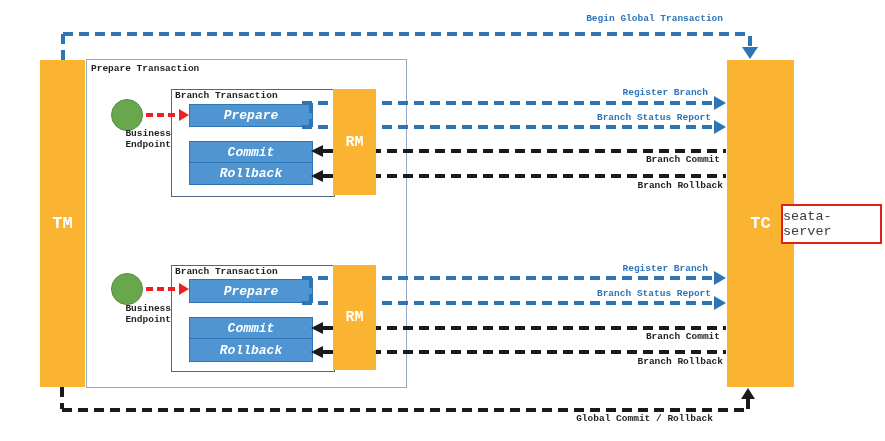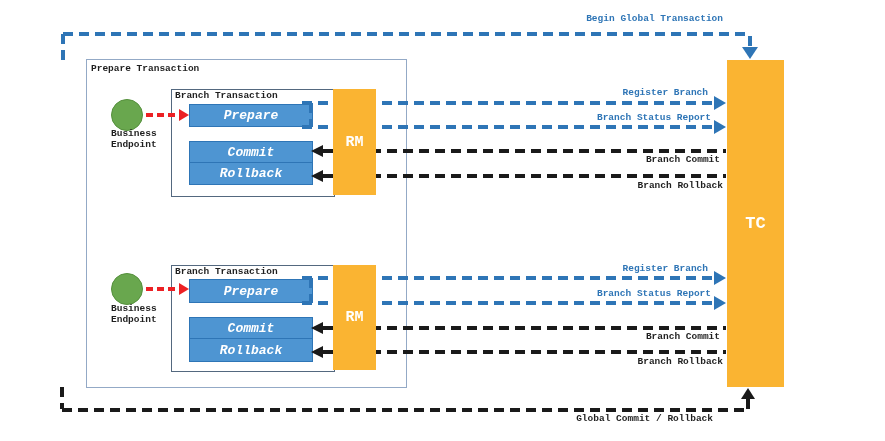--- a/index.html
+++ b/index.html
@@ -32,35 +32,37 @@
   .arr.r-blue{border-top:7px solid transparent;border-bottom:7px solid transparent;border-left:12px solid #2E75B6;}
   .arr.r-red{border-top:6px solid transparent;border-bottom:6px solid transparent;border-left:10px solid #EC2024;}
   .arr.l-black{border-top:6px solid transparent;border-bottom:6px solid transparent;border-right:12px solid #1A1A1A;}
   .arr.d-blue{border-left:8px solid transparent;border-right:8px solid transparent;border-top:12px solid #2E75B6;}
   .arr.u-black{border-left:7px solid transparent;border-right:7px solid transparent;border-bottom:11px solid #1A1A1A;}
   
   .lbl{position:absolute;font-size:9.5px;font-weight:bold;white-space:nowrap;z-index:5;}
   .lbl.blue{color:#2E75B6;}
   .lbl.dark{color:#1f1f1f;}
   .endpoint-lbl{position:absolute;font-size:9.5px;font-weight:bold;color:#1f1f1f;
-                line-height:10.5px;width:60px;z-index:2;}
+                line-height:10.5px;width:60px;z-index:2;text-align:right;}
 </style>
 </head>
 <body>
 
 <div class="canvas">
 
   <div class="vdash blue" style="left:61px;top:34px;height:26px;"></div>
   <div class="hdash blue" style="left:63px;top:32px;width:687px;"></div>
   <div class="vdash blue" style="left:748px;top:36px;height:11px;"></div>
   <div class="arr d-blue" style="left:742px;top:47px;"></div>
   <div class="lbl blue" style="right:162px;top:13px;">Begin Global Transaction</div>
 
-  <div class="pillar" style="left:727px;top:60px;width:57px;height:327px;">TC</div>
+  <div class="pillar" style="left:40px;top:60px;width:45px;height:327px;">TM</div>
+  <div class="pillar" style="left:727px;top:60px;width:67px;height:327px;">TC</div>
 
+  <div class="seata" style="left:781px;top:204px;width:97px;height:36px;">seata-server</div>
 
   <div class="gt-box" style="left:86px;top:59px;width:319px;height:327px;"></div>
   <span class="lbl dark" style="left:91px;top:63px;">Prepare Transaction</span>
 
   <div class="br-box" style="left:171px;top:89px;width:162px;height:106px;"></div>
   <span class="lbl dark" style="left:175px;top:90px;">Branch Transaction</span>
 
   <div class="circle" style="left:111px;top:99px;"></div>
   <div class="endpoint-lbl" style="left:111px;top:129px;">Business Endpoint</div>
 

